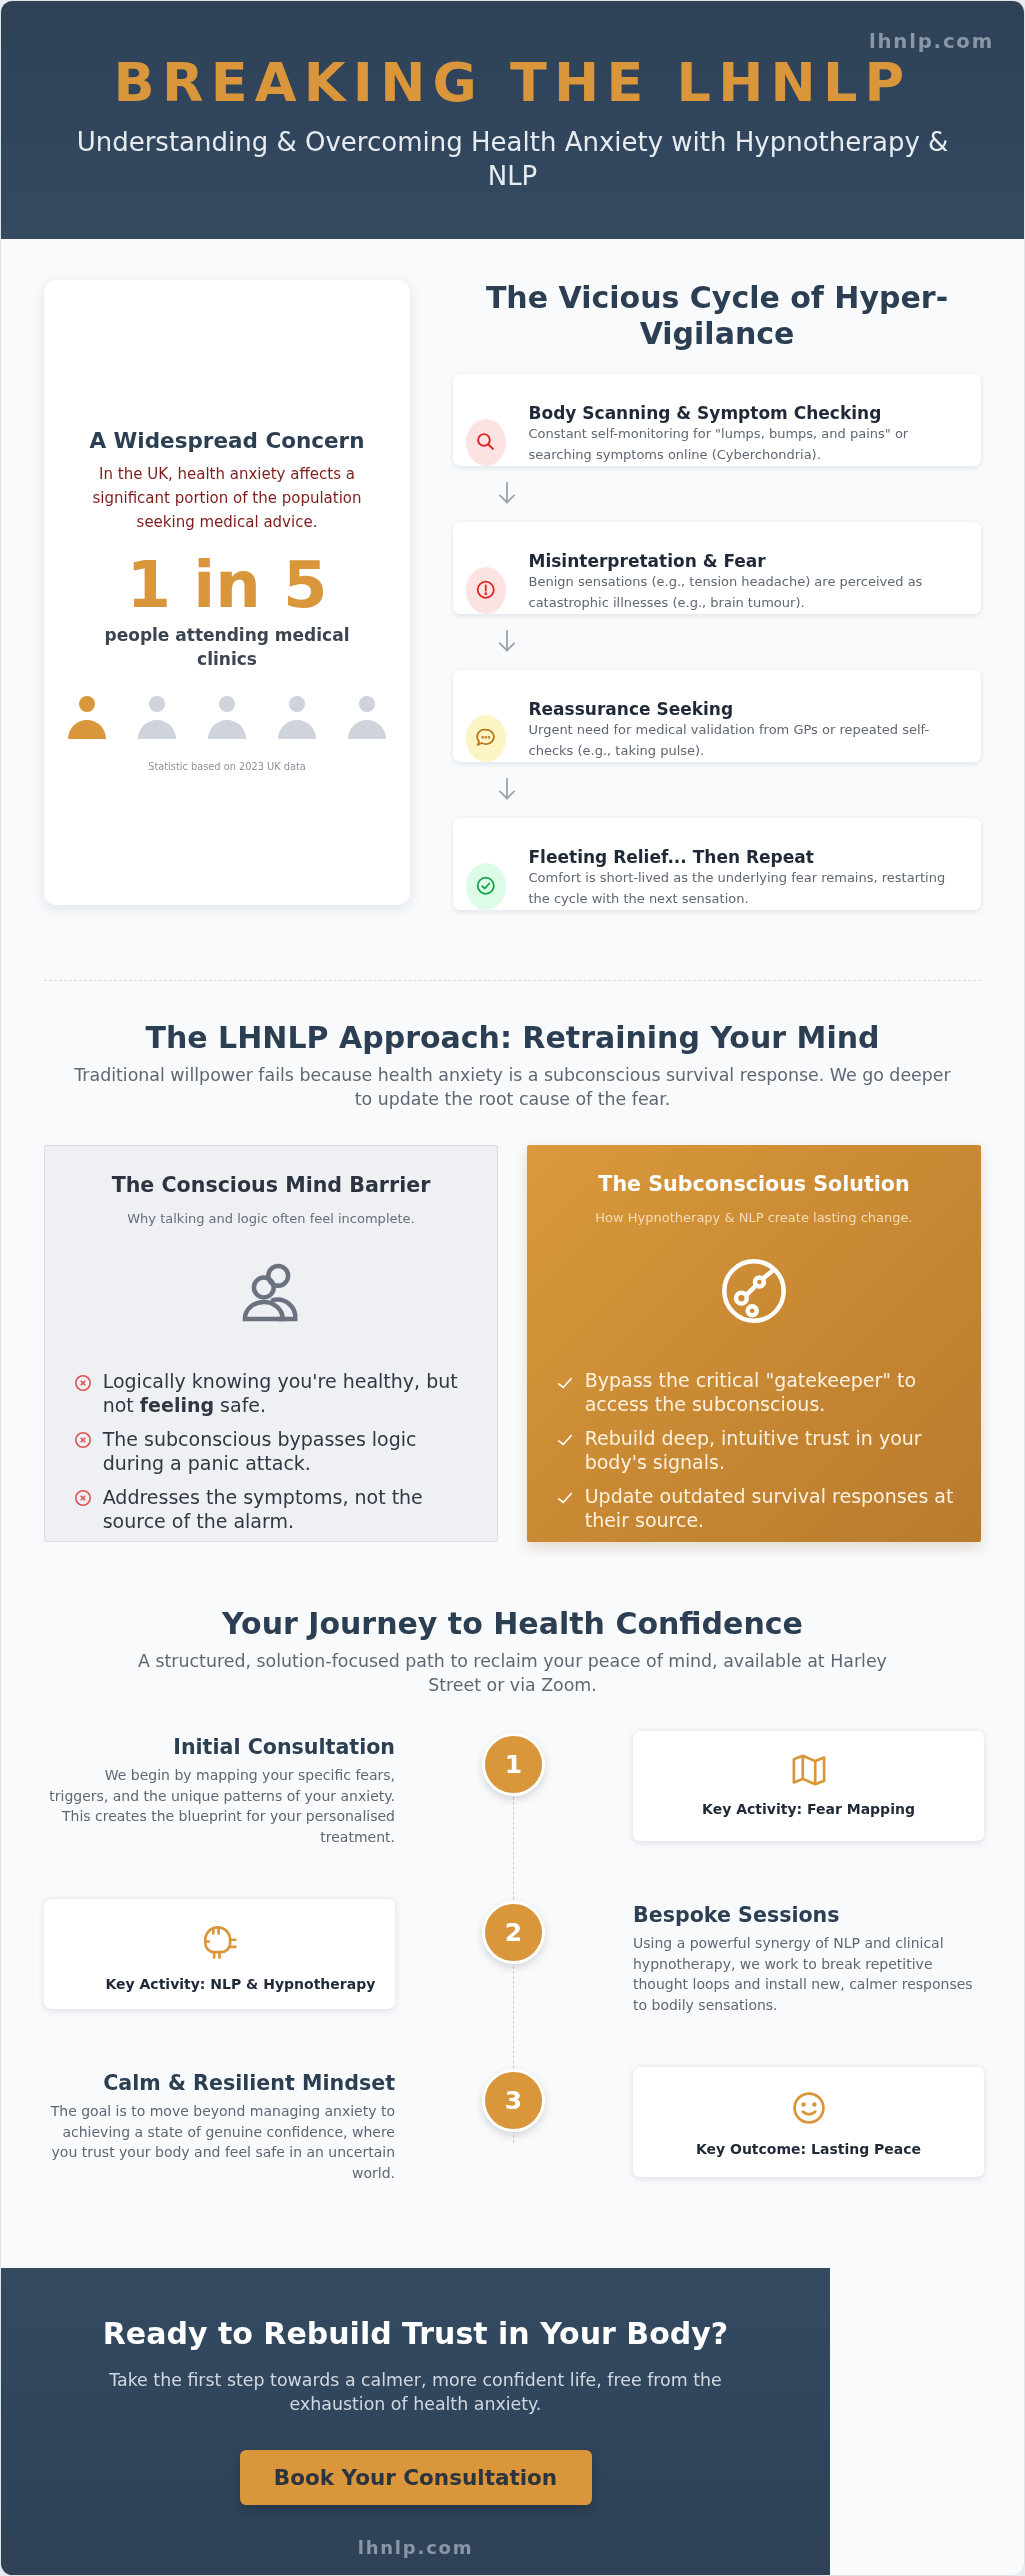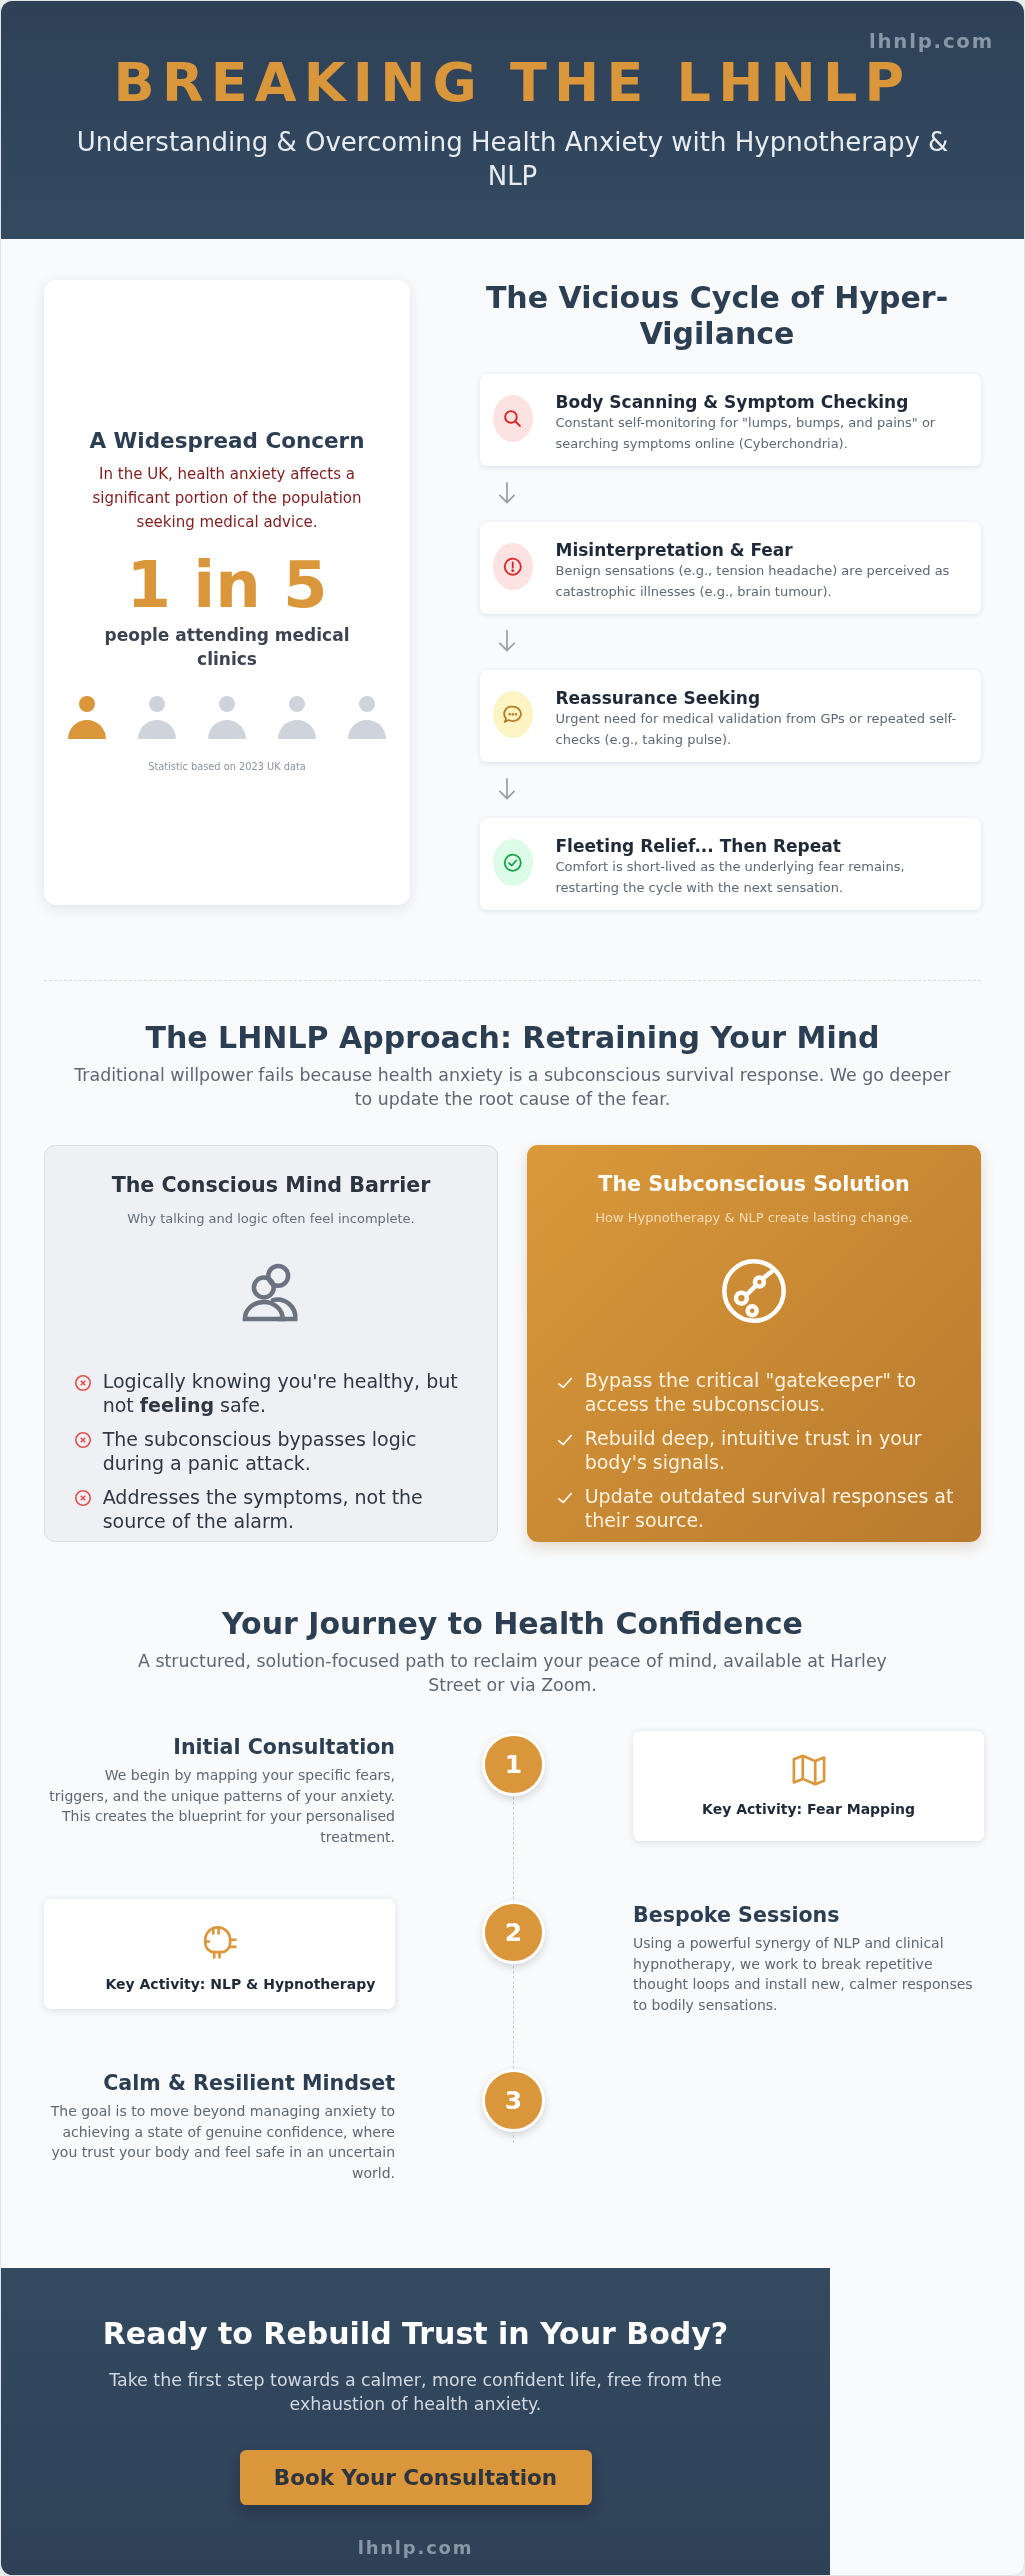--- a/index.html
+++ b/index.html
@@ -22,37 +22,37 @@
   .people { display: flex; justify-content: space-between; width: 318px; margin: 25px auto 0; }
   .person { width: 38px; height: 43px; position: relative; }
   .person .head { width: 16px; height: 16px; border-radius: 50%; position: absolute; left: 10.7px; top: 0; }
   .person .body { width: 38px; height: 19.7px; border-radius: 19.7px 19.7px 0 0; position: absolute; left: 0; bottom: 0; }
   .person.on .head, .person.on .body { background: #d9963a; }
   .person.off .head, .person.off .body { background: #cfd3db; }
   .stat-card .note { color: #8a929d; font-size: 9.8px; margin-top: 21.5px; }
 
   .cycle { flex: 1; }
   .cycle h2 { color: #2c3e52; font-size: 30px; font-weight: bold; text-align: center; line-height: 36px; margin-top: 0; }
-  .step { background: #fff; border-radius: 7.2px; box-shadow: 0 1.8px 5.4px rgba(30,45,65,0.10); height: 92px; display: flex; align-items: flex-start; padding: 18px 14.3px 0 12.5px; margin-left: 27px; }
+  .step { background: #fff; border-radius: 7.2px; box-shadow: 0 1.8px 5.4px rgba(30,45,65,0.10); height: 92px; display: flex; align-items: flex-end; padding: 18px 14.3px 0 12.5px; }
   .step:first-of-type { margin-top: 0; }
   .step-list { margin-top: 21.5px; }
   .step .ico { width: 40px; height: 47px; border-radius: 50%; flex: none; display: flex; align-items: center; justify-content: center; margin-top: 3.6px; }
   .step .txt { margin-left: 23px; }
   .step .t { color: #1f2937; font-size: 17px; font-weight: bold; line-height: 21.5px; }
   .step .d { color: #5e6773; font-size: 13px; line-height: 20.6px; }
   .arrow { height 56px; height: 56px; padding-left: 45px; display: flex; align-items: center; color: #9aa1aa; }
 
   .divider { margin: 70px 43px 0; border-top: 1.8px dashed #d6dbe2; }
 
   
   .sec2 { text-align: center; padding-top: 39px; }
   .sec2 h2 { color: #2c3e52; font-size: 30px; font-weight: bold; line-height: 36px; }
   .sec2 .lead { color: #5e6773; font-size: 17.4px; line-height: 24px; width: 877px; margin: 7.2px auto 0; }
   .compare { display: flex; gap: 29px; padding: 34px 43px 0; }
-  .panel { width: 455px; height: 397px; border-radius: 11px; padding-top: 27px; text-align: center; }
+  .panel { width: 455px; height: 397px; border-radius: 2px; padding-top: 27px; text-align: center; }
   .panel.left { background: #eef0f4; border: 0.9px solid #d9dde3; }
   .panel.right { background: linear-gradient(135deg, #da993a 0%, #b87a2e 100%); box-shadow: 0 5.4px 14.3px rgba(150,95,30,0.2); }
   .panel h3 { font-size: 20.6px; font-weight: bold; }
   .panel.left h3 { color: #2c3440; }
   .panel.right h3 { color: #fff; }
   .panel .ps { font-size: 13px; margin-top: 14.3px; }
   .panel.left .ps { color: #646e7b; }
   .panel.right .ps { color: #f4dcb8; }
   .panel .bigico { margin: 30px auto 0; width: 72px; height: 72px; }
   .panel ul { list-style: none; text-align: left; padding: 41px 27px 0 29px; }
@@ -330,20 +330,29 @@
           <p>Using a powerful synergy of NLP and clinical hypnotherapy, we work to break repetitive thought loops and install new, calmer responses to bodily sensations.</p>
         </div>
       </div>
 
       <div class="tstep" style="top:336px">
         <div class="tdesc left" style="top:3.6px">
           <h4>Calm &amp; Resilient Mindset</h4>
           <p>The goal is to move beyond managing anxiety to achieving a state of genuine confidence, where you trust your body and feel safe in an uncertain world.</p>
         </div>
         <div class="num" style="top:1.8px">3</div>
+        <div class="tcard right" style="top:0">
+          <div><svg width="36" height="36" viewBox="0 0 40 40" fill="none" stroke="#d9963a" stroke-width="3" stroke-linecap="round">
+                <circle cx="20" cy="20" r="16"></circle>
+                <circle cx="14" cy="16" r="1" fill="#d9963a"></circle>
+                <circle cx="26" cy="16" r="1" fill="#d9963a"></circle>
+                <path d="M13 24 q7 6 14 0"></path>
+              </svg></div>
+          <div class="k">Key Outcome: Lasting Peace</div>
+        </div>
       </div>
     </div>
   </section>
 
   <footer class="cta">
     <h2>Ready to Rebuild Trust in Your Body?</h2>
     <p class="lead">Take the first step towards a calmer, more confident life, free from the exhaustion of health anxiety.</p>
     <button>Book Your Consultation</button>
     <div class="domain">lhnlp.com</div>
   </footer>

